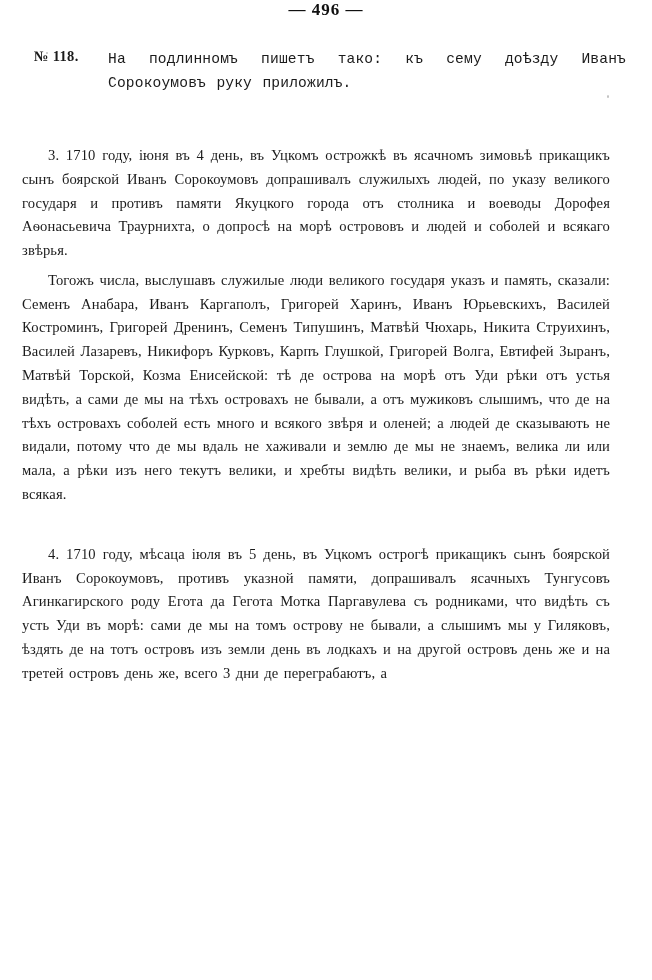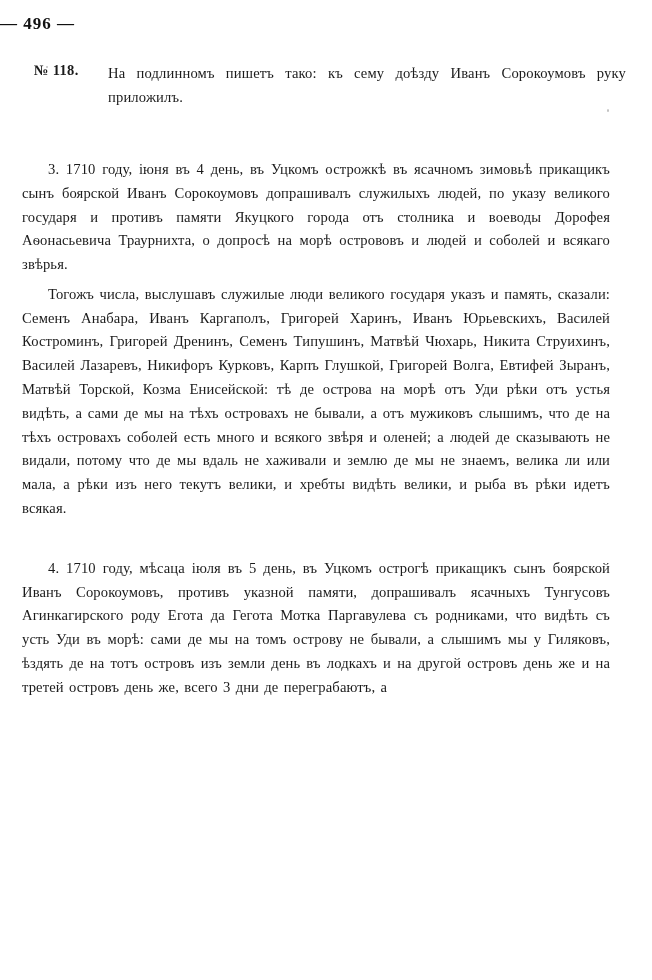--- a/index.html
+++ b/index.html
@@ -16,25 +16,24 @@
     position: relative;
   }
   .page {
     width: 652px;
     height: 980px;
     position: relative;
     box-sizing: border-box;
     padding: 0;
   }
   .page-number {
-    text-align: left;
+    text-align: center;
     font-size: 17px;
     font-weight: bold;
     letter-spacing: 1px;
-    margin-top: 14px;
     color: #111;
   }
   .body-area {
     padding: 0 26px 0 22px;
     box-sizing: border-box;
   }
   .section-first {
     margin-top: 28px;
     position: relative;
     min-height: 62px;
@@ -47,20 +46,21 @@
     font-weight: bold;
     letter-spacing: 0.3px;
     white-space: nowrap;
   }
   .first-para {
     margin-left: 86px;
     font-size: 14.6px;
     line-height: 1.62;
     text-align: justify;
     letter-spacing: 0.15px;
+    font-family: Liberation Mono, monospace;
   }
   p.para {
     font-size: 14.6px;
     line-height: 1.63;
     text-align: justify;
     margin: 0 16px 2px 0;
     letter-spacing: 0.12px;
     text-indent: 26px;
   }
   .gap-large {

